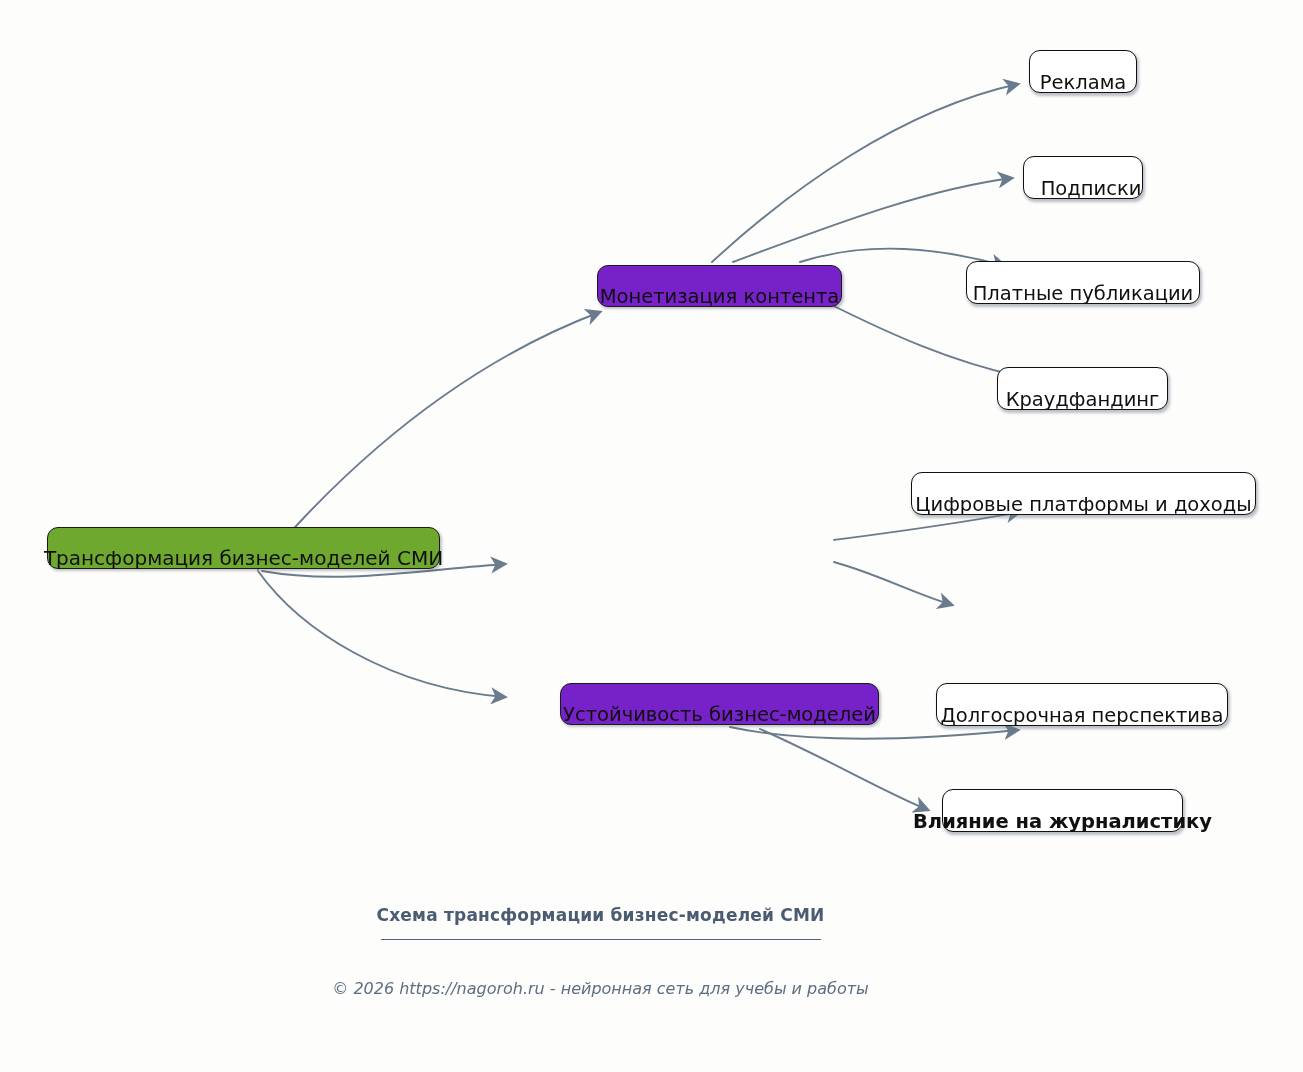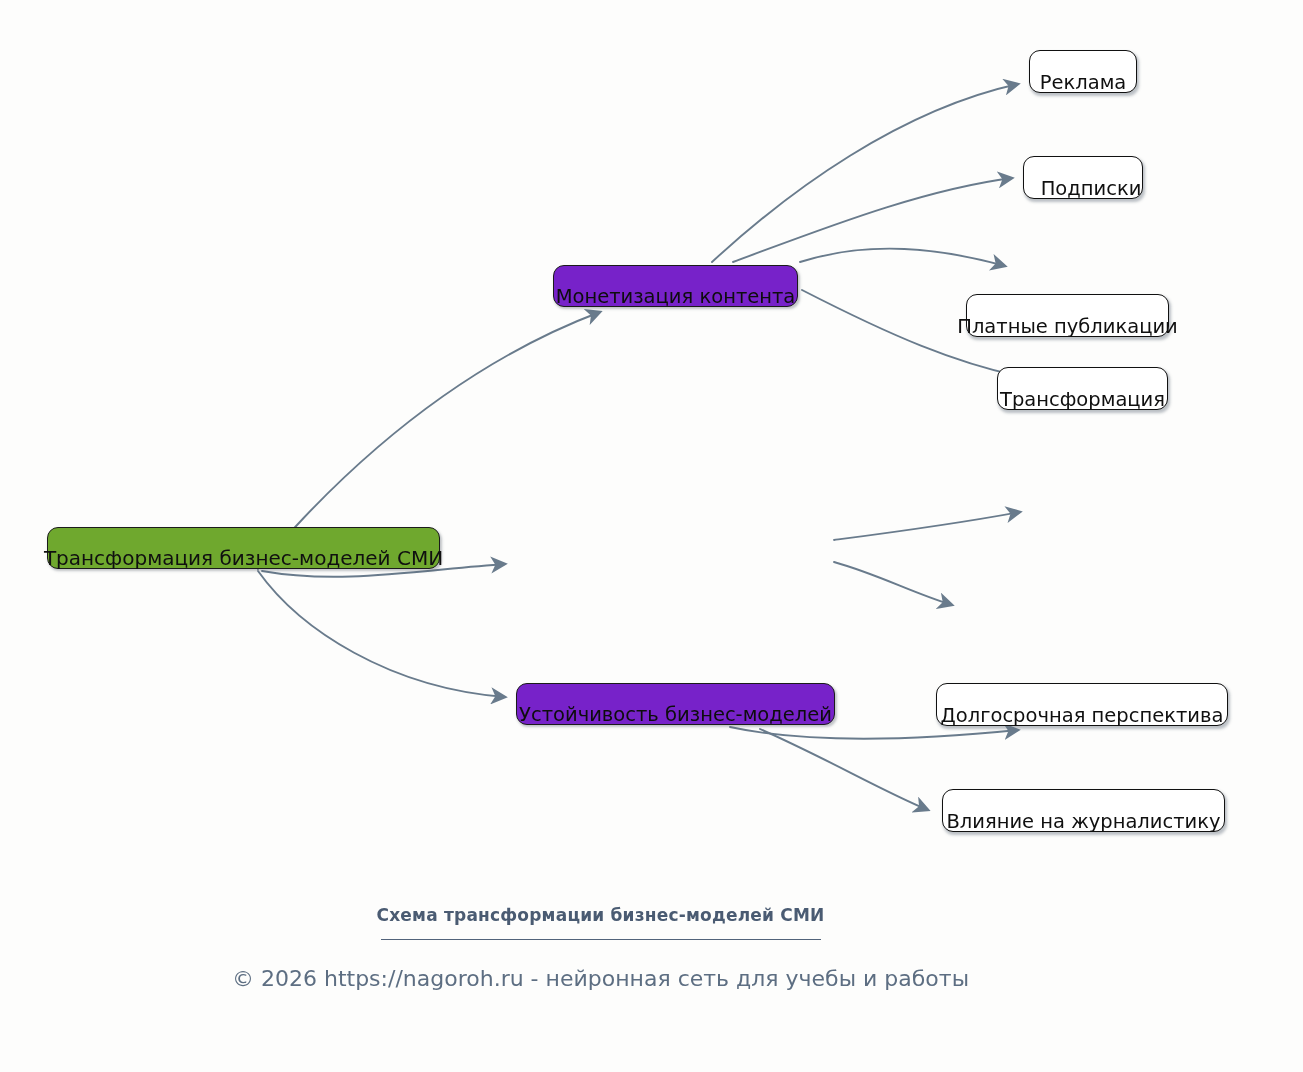--- a/index.html
+++ b/index.html
@@ -49,20 +49,21 @@
     color: #101010;
     font-size: 20px;
     box-shadow: 1.5px 2px 2.5px rgba(80,90,100,0.35);
   }
   .node-branch {
     background: #7722c9;
     border: 1.6px solid #1b1b1b;
     color: #0d0d0d;
     font-size: 19.5px;
     box-shadow: 1.5px 2px 2.5px rgba(80,90,100,0.35);
+    margin-left: 44px;
   }
   .node-leaf {
     background: #ffffff;
     border: 1.7px solid #111111;
     color: #101010;
     font-size: 19.5px;
     box-shadow: 1.5px 2.5px 3px rgba(105,115,128,0.45);
   }
 
   .node-label {
@@ -85,24 +86,25 @@
     color: #4a5b72;
     letter-spacing: 0.2px;
   }
   #footer-divider {
     width: 440px;
     height: 0;
     margin: 14px auto 0 auto;
     border-top: 1.6px solid #52637a;
   }
   #footer-copy {
-    margin-top: 26px;
+    margin-top: 39px;
     font-family: "DejaVu Sans", sans-serif;
-    font-size: 22px;
+    font-size: 16px;
     color: #5d6e82;
+    font-style: italic;
   }
 </style>
 </head>
 <body>
 
 <div id="page" style="background: rgb(253, 253, 252);">
 
   <svg id="edge-layer" viewBox="0 0 1303 1072" xmlns="http://www.w3.org/2000/svg">
     <defs>
       <marker id="arrow" viewBox="0 0 12 12" refX="10" refY="6" markerWidth="9" markerHeight="9" orient="auto-start-reverse">
@@ -130,33 +132,36 @@
       </div>
       <div class="node node-branch" style="left: 553px; top: 265px; width: 245px; height: 42px; background: rgb(119, 34, 201); color: rgb(13, 13, 13);">
         <span class="node-label">Монетизация контента</span>
       </div>
       <div class="node node-leaf" style="left: 1029px; top: 50px; width: 108px; height: 43px;">
         <span class="node-label">Реклама</span>
       </div>
       <div class="node node-leaf" style="left: 1023px; top: 156px; width: 120px; height: 43px; padding-left: 16px;">
         <span class="node-label">Подписки</span>
       </div>
-      <div class="node node-leaf" style="left: 966px; top: 261px; width: 203px; height: 43px; margin-top: 33px;">
+      <div class="node node-leaf" style="left: 966px; top: 261px; width: 234px; height: 43px;">
         <span class="node-label">Платные публикации</span>
       </div>
       <div class="node node-leaf" style="left: 997px; top: 367px; width: 171px; height: 43px;">
-        <span class="node-label">Трансформация</span>
+        <span class="node-label">Краудфандинг</span>
+      </div>
+      <div class="node node-leaf" style="left: 911px; top: 472px; width: 345px; height: 43px;">
+        <span class="node-label">Цифровые платформы и доходы</span>
       </div>
       <div class="node node-leaf" style="left: 936px; top: 683px; width: 292px; height: 43px;">
         <span class="node-label">Долгосрочная перспектива</span>
       </div>
       <div class="node node-branch" style="left: 516px; top: 683px; width: 319px; height: 42px; background: rgb(119, 34, 201); color: rgb(13, 13, 13);">
         <span class="node-label">Устойчивость бизнес-моделей</span>
       </div>
-      <div class="node node-leaf" style="left: 942px; top: 789px; width: 283px; height: 43px;">
+      <div class="node node-leaf" style="left: 942px; top: 789px; width: 241px; height: 43px; font-weight: bold;">
         <span class="node-label">Влияние на журналистику</span>
       </div>
     </div>
 
   <div id="footer">
     <div id="footer-title" style="color: rgb(74, 91, 114);">Схема трансформации бизнес-моделей СМИ</div>
     <div id="footer-divider"></div>
     <div id="footer-copy" style="color: rgb(93, 110, 130);">© 2026 https://nagoroh.ru - нейронная сеть для учебы и работы</div>
   </div>
 

